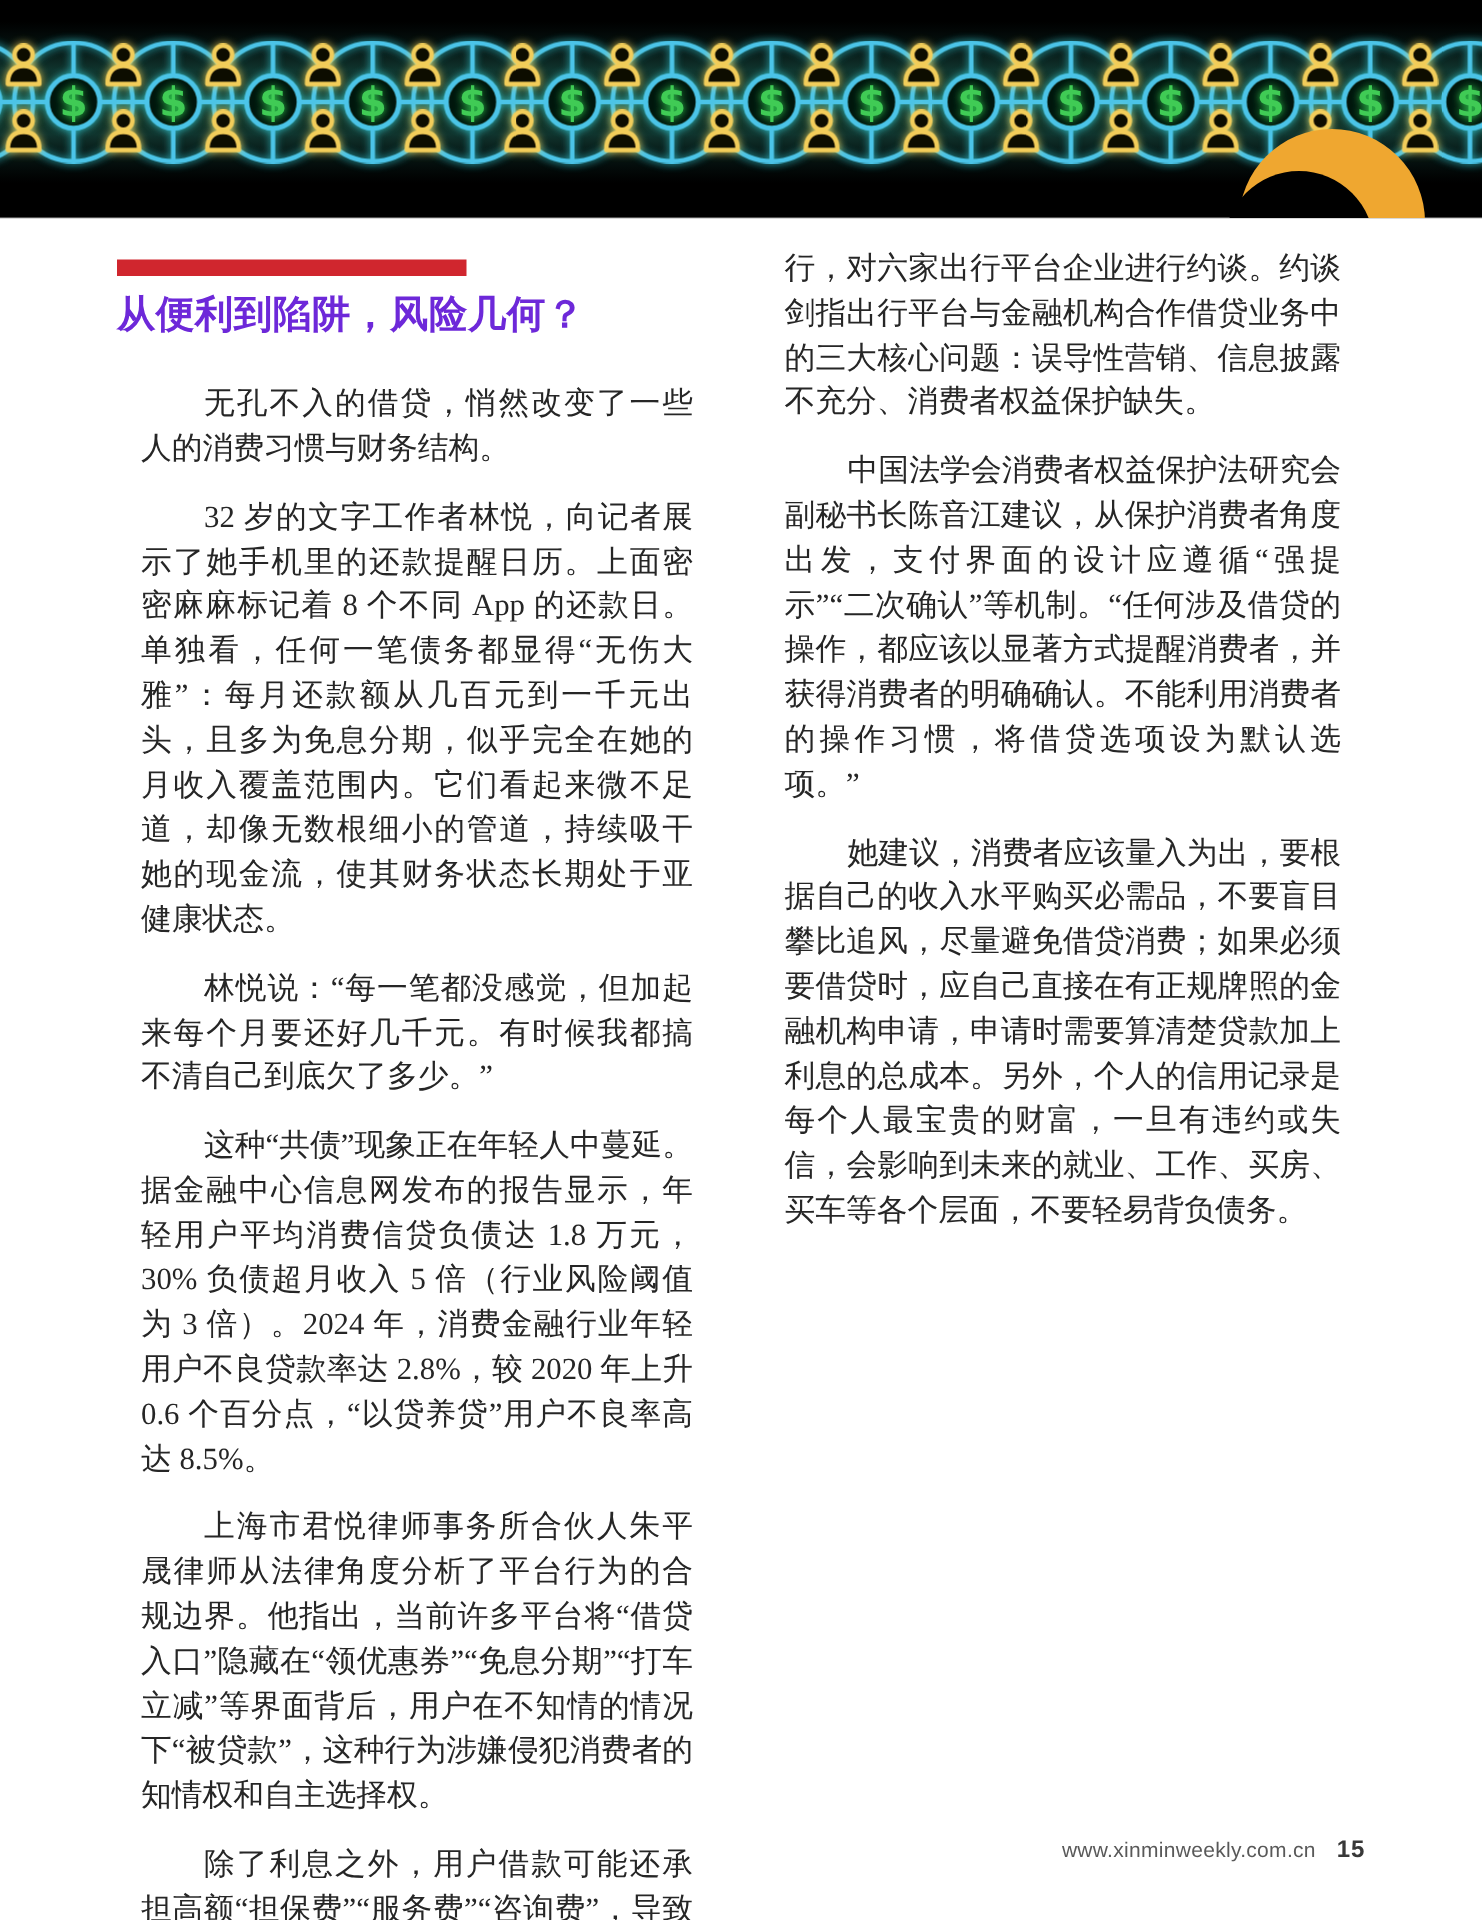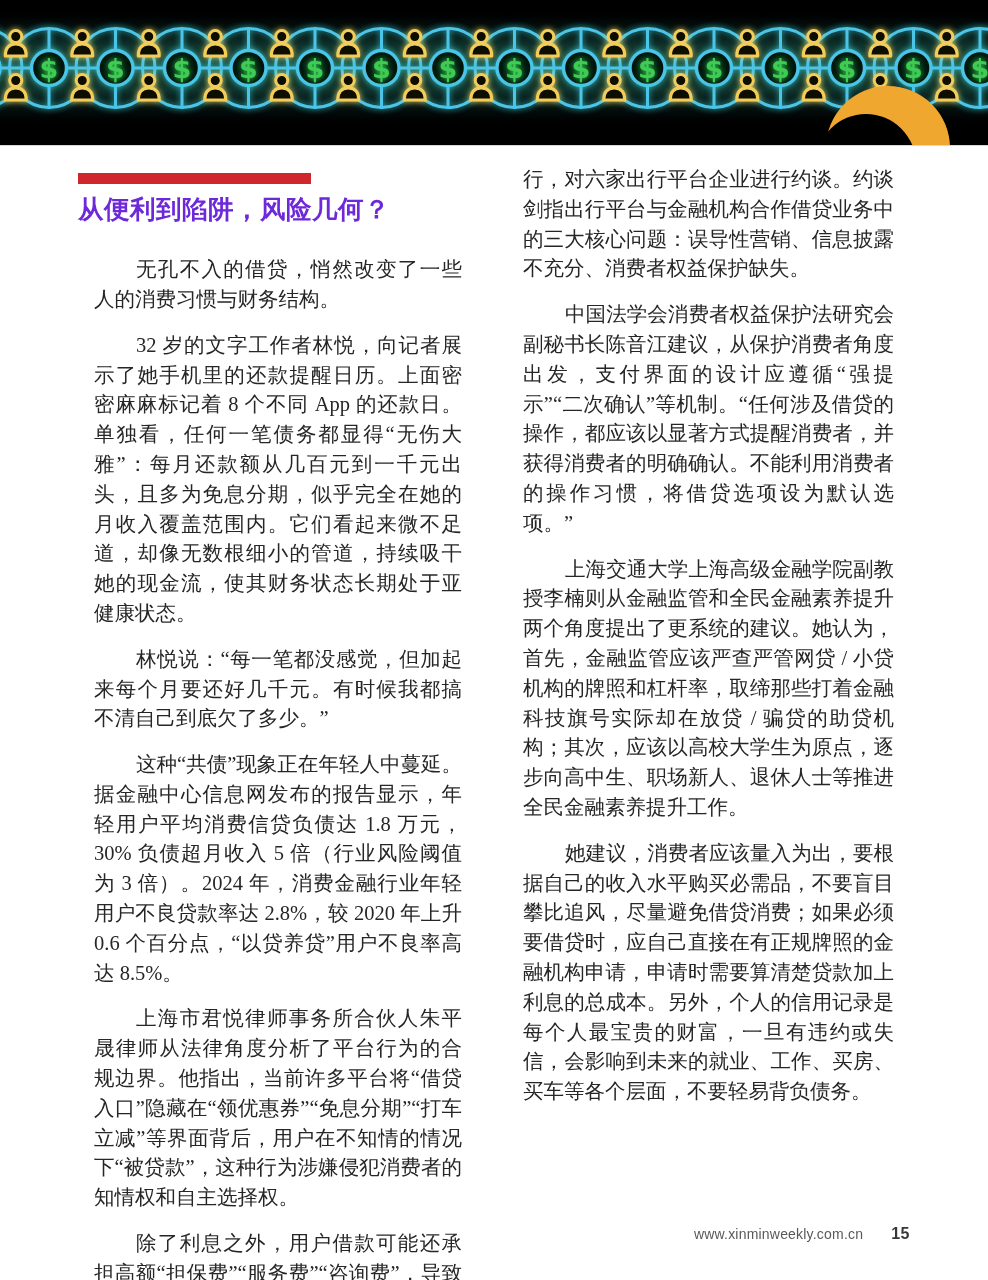--- a/index.html
+++ b/index.html
@@ -28,21 +28,21 @@
   .accent-bar{margin-top:173px;width:233px;height:11px;background:var(--accent-red);}
   h1.title{margin:9px 0 0 0;font-size:25.5px;font-weight:bold;color:#6d28d9;
            letter-spacing:.5px;line-height:1.3;}
   .body{font-size:20.5px;line-height:29.8px;color:var(--text-dark);
         text-align:justify;text-justify:inter-ideograph;}
   .col-left .body{margin-top:29px;}
   .col-right .body{margin-top:165px;}
   .body p{margin:16px;padding:0;}
   .body p.indent{text-indent:2.05em;}
   
-  .page-footer{position:absolute;top:1225px;right:78px;display:flex;align-items:baseline;gap:28px;
+  .page-footer{position:absolute;top:1225px;right:78px;display:flex;align-items:baseline;gap:14px;
                font-family:"Liberation Sans","DejaVu Sans",sans-serif;}
   .site-url{font-size:14px;color:var(--footer-gray);letter-spacing:.2px;}
   .page-num{font-size:16px;font-weight:bold;color:#383838;letter-spacing:.5px;}
 </style>
 </head>
 <body>
 
 <header class="banner">
   <svg width="988" height="145" viewBox="0 0 988 145">
     <defs>
@@ -172,21 +172,20 @@
       <p class="indent">上海市君悦律师事务所合伙人朱平晟律师从法律角度分析了平台行为的合规边界。他指出，当前许多平台将“借贷入口”隐藏在“领优惠券”“免息分期”“打车立减”等界面背后，用户在不知情的情况下“被贷款”，这种行为涉嫌侵犯消费者的知情权和自主选择权。</p>
       <p class="indent">除了利息之外，用户借款可能还承担高额“担保费”“服务费”“咨询费”，导致实际年化利率远超 36%。朱平晟指出，这些费用以“增信服务”名义收取，属于变相抬高利率的行为。“监管红线明确规定，客户的综合融资成本不能高于 24%。平台通过拆分费用、多头收费的方式规避监管，本质上在钻法律的空子。”</p>
 
     </div>
   </div>
 
   <div class="col col-right">
     <div class="body">
       <p>行，对六家出行平台企业进行约谈。约谈剑指出行平台与金融机构合作借贷业务中的三大核心问题：误导性营销、信息披露不充分、消费者权益保护缺失。</p>
       <p class="indent">中国法学会消费者权益保护法研究会副秘书长陈音江建议，从保护消费者角度出发，支付界面的设计应遵循“强提示”“二次确认”等机制。“任何涉及借贷的操作，都应该以显著方式提醒消费者，并获得消费者的明确确认。不能利用消费者的操作习惯，将借贷选项设为默认选项。”</p>
-      <p class="indent">上海交通大学上海高级金融学院副教授李楠则从金融监管和全民金融素养提升两个角度提出了更系统的建议。她认为，首先，金融监管应该严查严管网贷 / 小贷机构的牌照和杠杆率，取缔那些打着金融科技旗号实际却在放贷 / 骗贷的助贷机构；其次，应该以高校大学生为原点，逐步向高中生、职场新人、退休人士等推进全民金融素养提升工作。</p>
       <p class="indent">她建议，消费者应该量入为出，要根据自己的收入水平购买必需品，不要盲目攀比追风，尽量避免借贷消费；如果必须要借贷时，应自己直接在有正规牌照的金融机构申请，申请时需要算清楚贷款加上利息的总成本。另外，个人的信用记录是每个人最宝贵的财富，一旦有违约或失信，会影响到未来的就业、工作、买房、买车等各个层面，不要轻易背负债务。</p>
 
     </div>
   </div>
 
 </main>
 
 <div class="page-footer">
   <span class="site-url">www.xinminweekly.com.cn</span>
   <span class="page-num">15</span>

